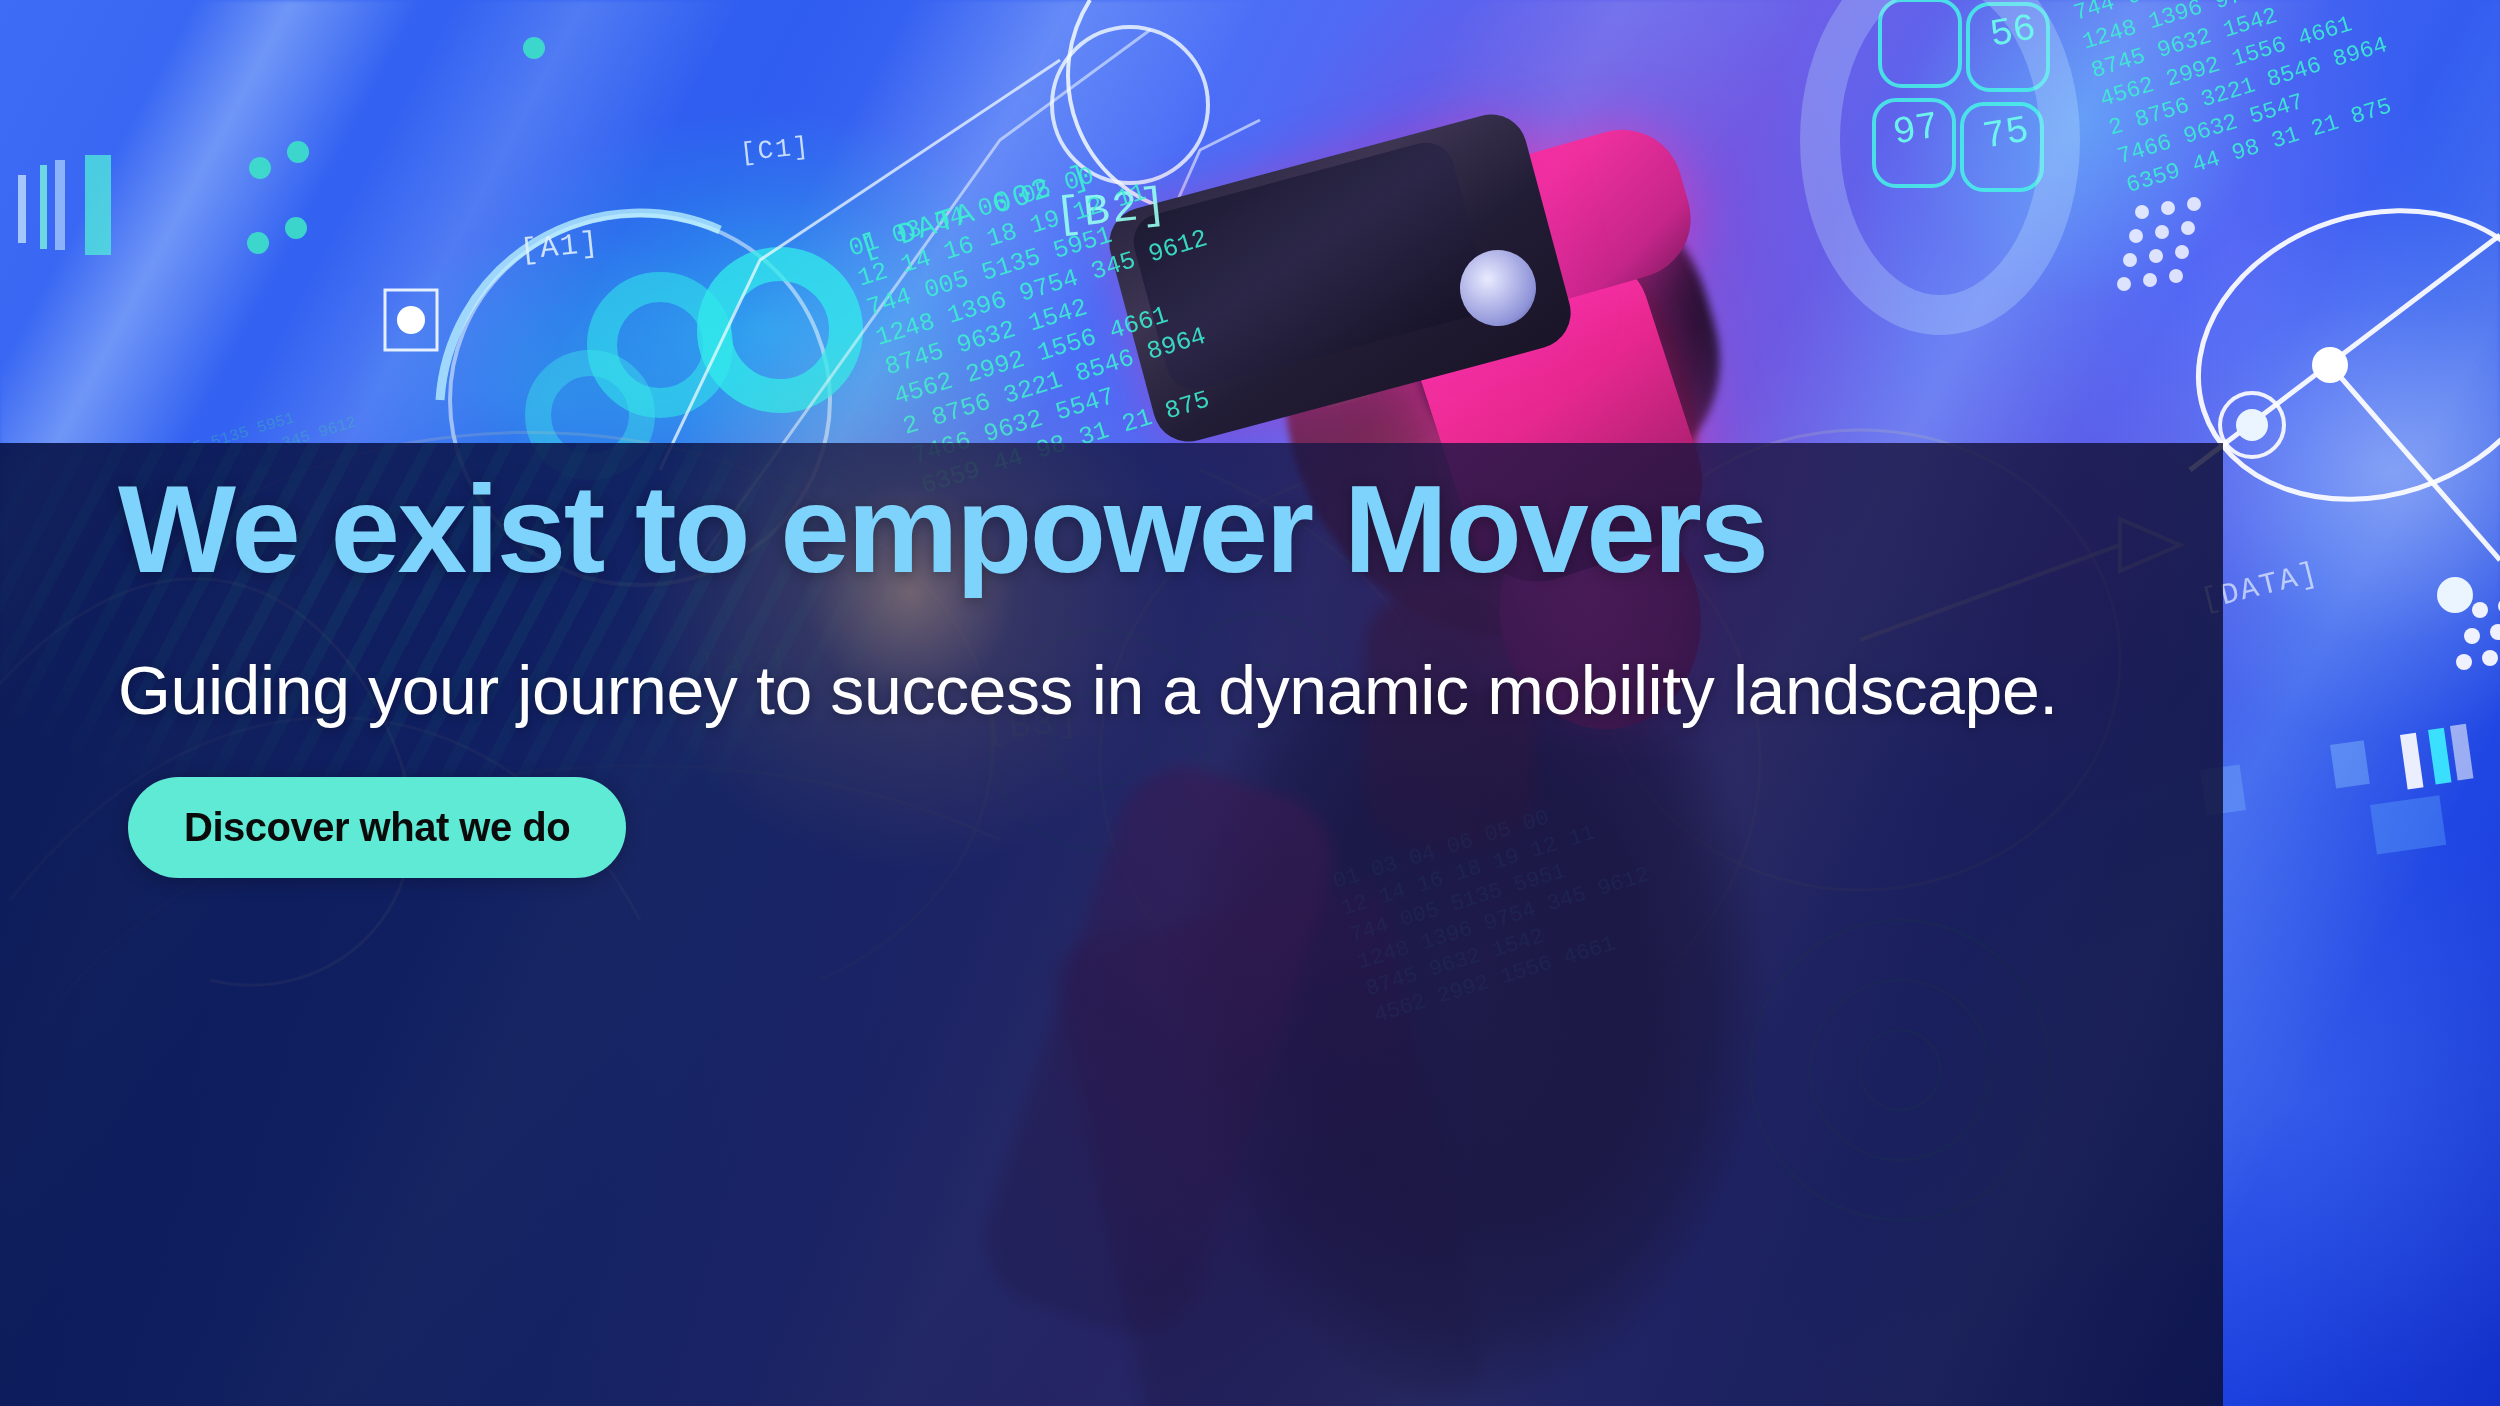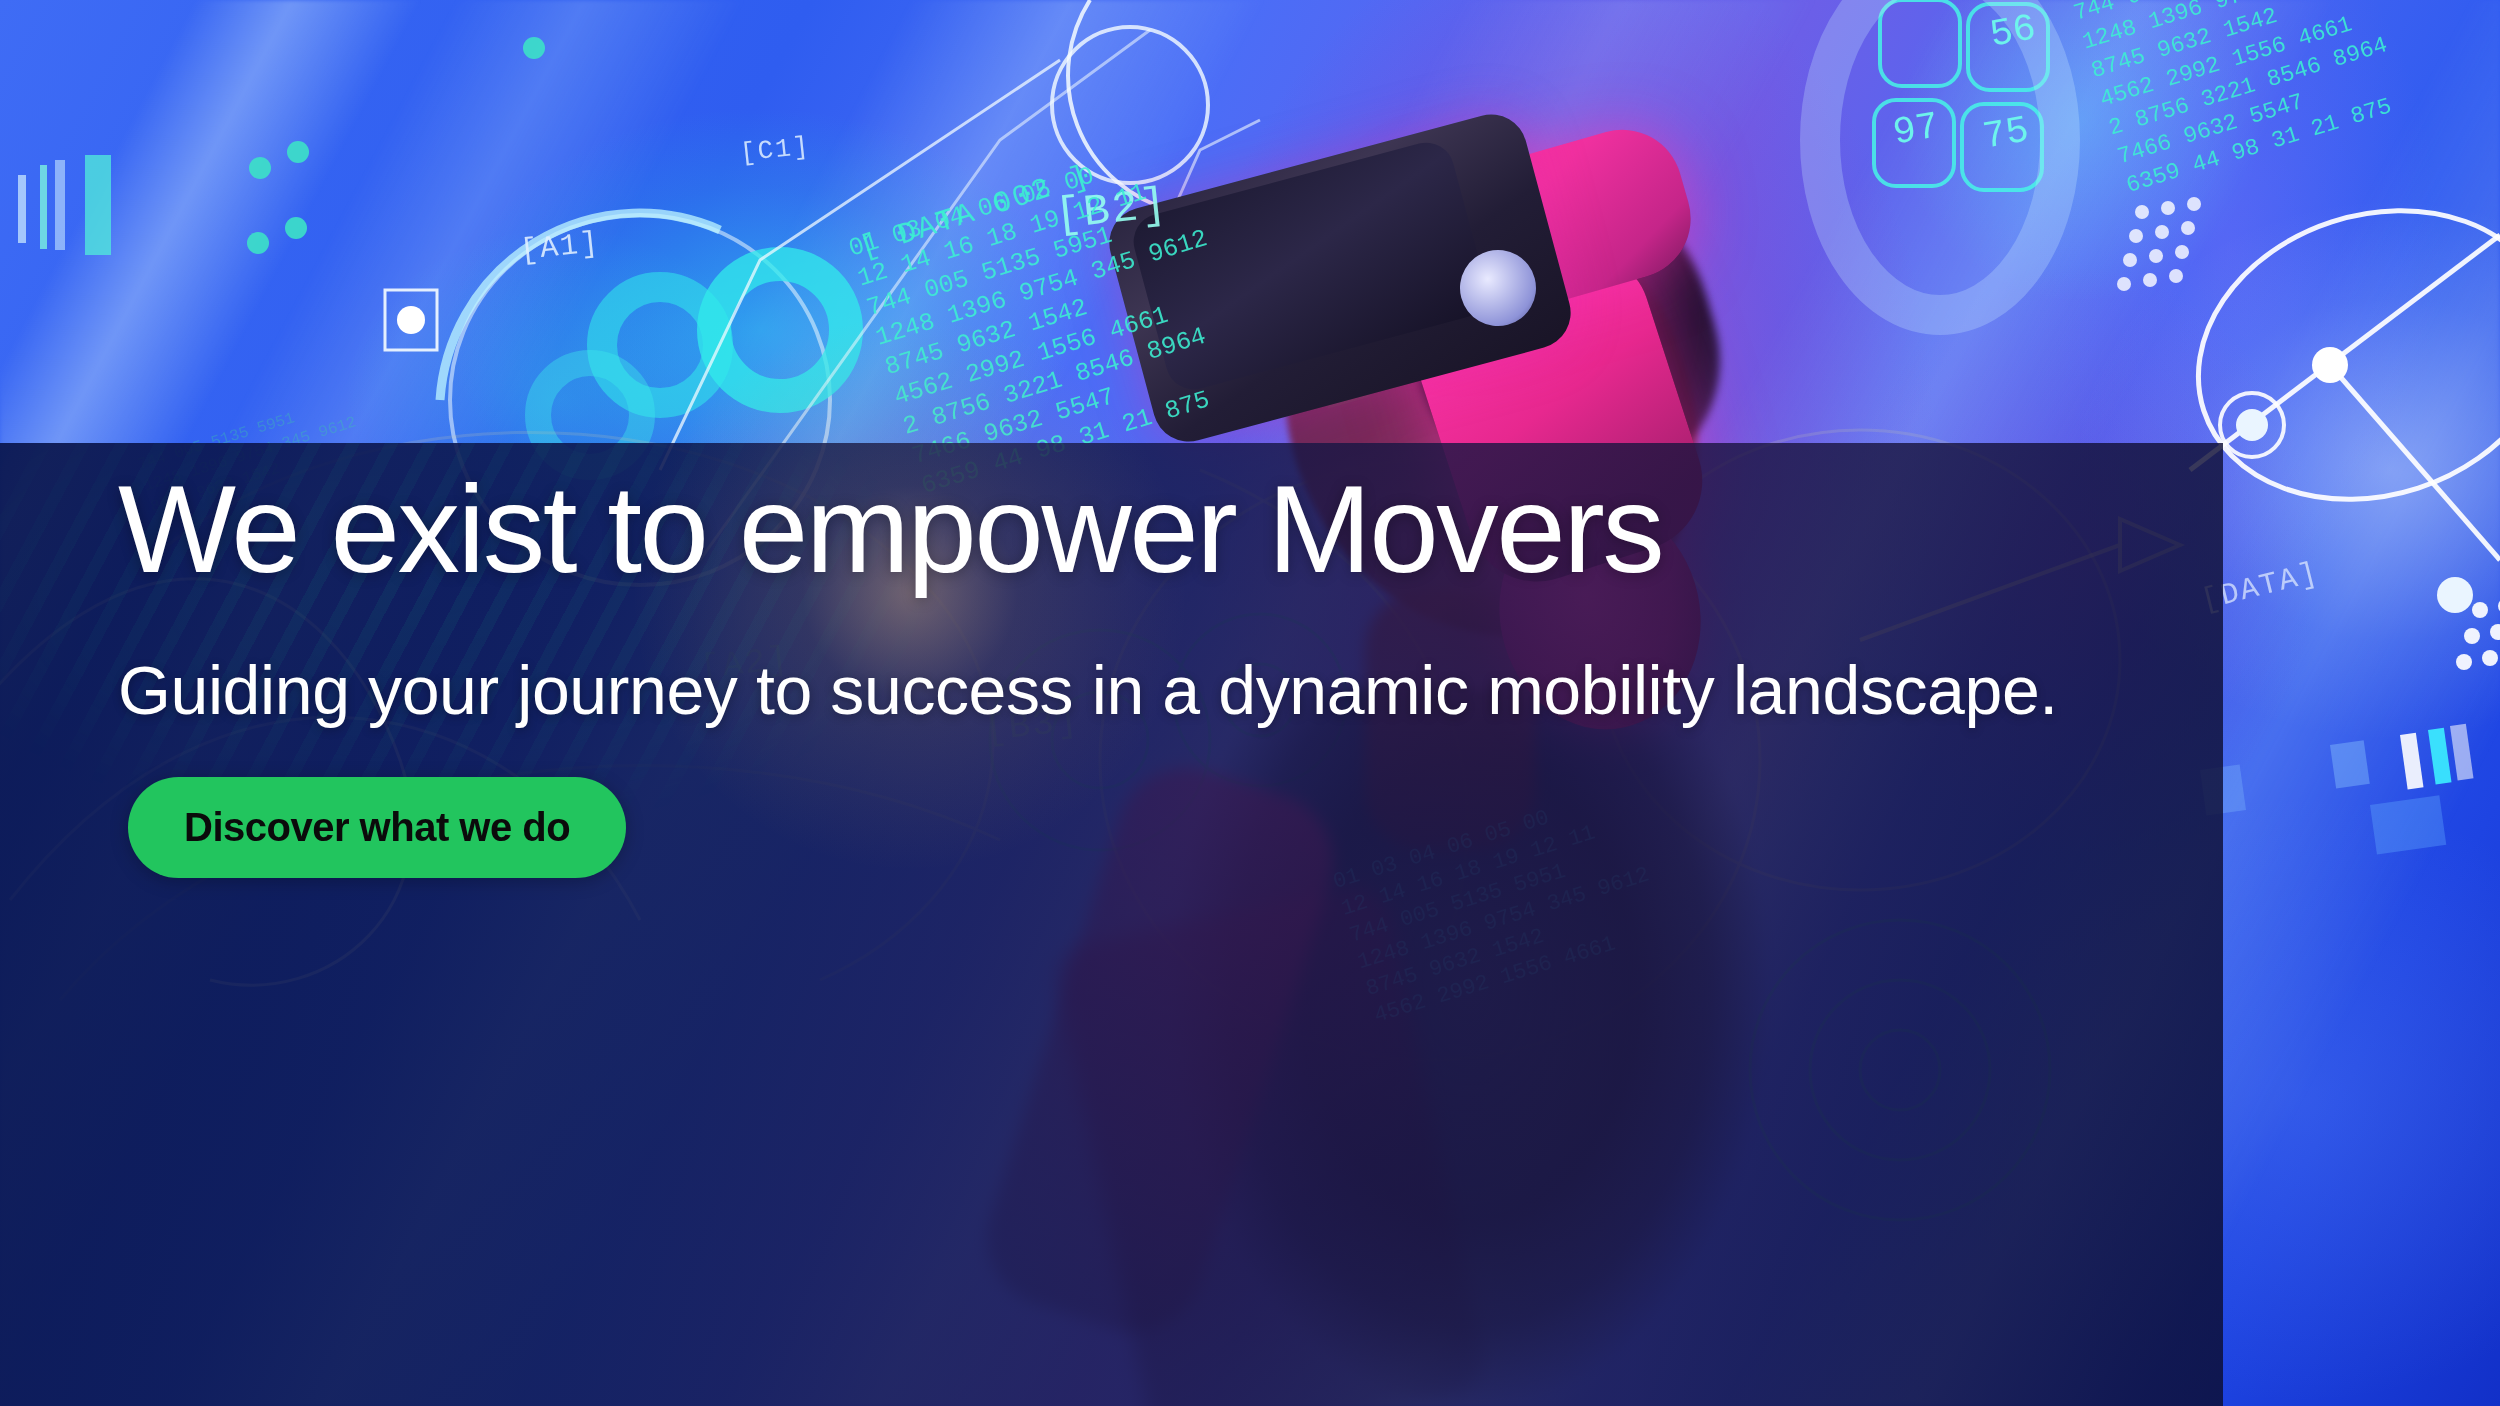--- a/index.html
+++ b/index.html
@@ -196,44 +196,44 @@
     background:radial-gradient(circle at 50% 50%, rgba(240,190,130,0.40) 0%, rgba(200,150,90,0.14) 24%, rgba(0,0,0,0) 62%);
   }
 
   
   .content {
     position:absolute;
     left:118px; top:470px;
     width:2000px;
   }
   .headline {
-    color:#ffffff;
+    color:#7dd3fc;
     font-size:125px;
     line-height:117px;
-    font-weight:400;
+    font-weight:700;
     letter-spacing:-2.5px;
     text-shadow:0 2px 14px rgba(0,0,0,0.30);
   }
   .headline .hl-line { display:block; white-space:nowrap; }
 
   .subtitle {
     margin-top:72px;
     color:#ffffff;
     font-size:68px;
     line-height:62px;
     font-weight:300;
     letter-spacing:-0.4px;
     text-shadow:0 2px 10px rgba(0,0,0,0.30);
   }
 
   .cta {
     display:inline-block;
     margin-top:56px;
     margin-left:10px;
-    background:#22c55e;
+    background:#5eead4;
     color:#0b0b0b;
     font-size:40px;
     font-weight:700;
     letter-spacing:-0.5px;
     border:none;
     border-radius:9999px;
     padding:28px 56px;
     cursor:pointer;
     font-family:"Liberation Sans", sans-serif;
     box-shadow:0 3px 18px rgba(0,0,0,0.25);

